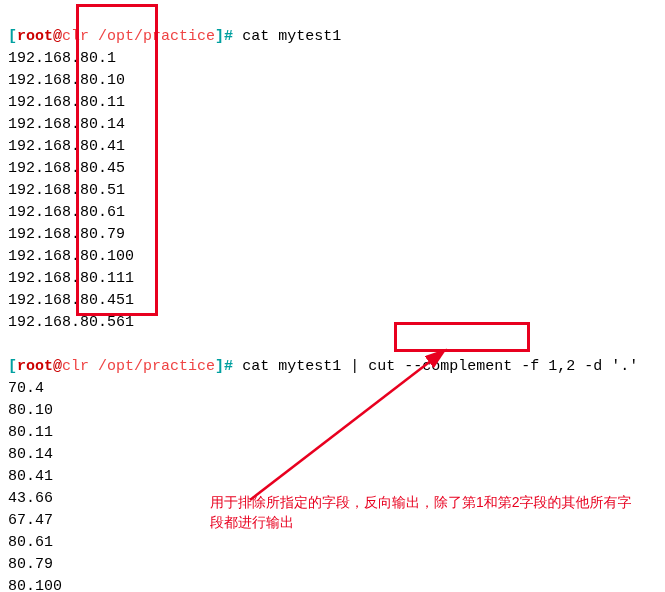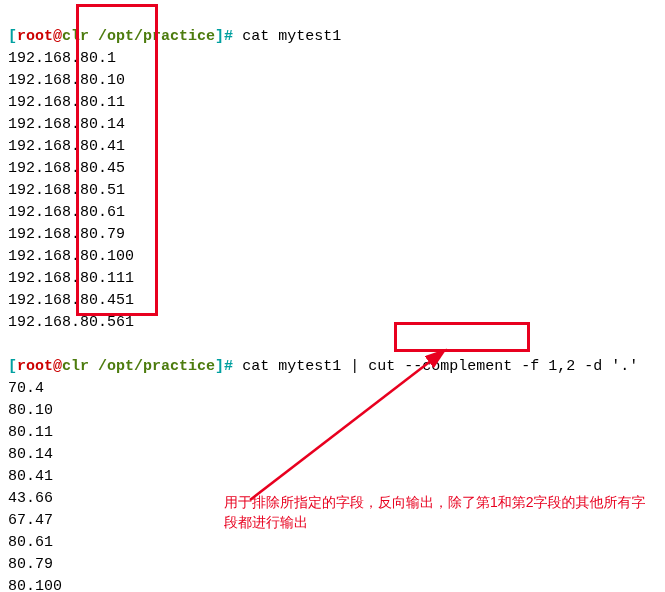--- a/index.html
+++ b/index.html
@@ -11,21 +11,21 @@
     line-height: 22px;
     width: 665px;
     box-sizing: border-box;
     color: #000;
     position: relative;
   }
   .line { white-space: pre; position: relative; }
   .br-open, .br-close { color: #00a0a0; font-weight: bold; }
   .user { color: #c00; font-weight: bold; }
   .at { color: #c00; font-weight: bold; }
-  .host, .path { color: #4d7c0f; font-weight: bold; }
+  .host, .path { color: #ef4444; font-weight: normal; }
   .hash { color: #00a0a0; font-weight: bold; }
   .cmd { color: #000; font-family: Liberation Mono, monospace; }
   .redbox1 {
     position: absolute;
     border: 3px solid #e8001f;
     left: 76px;
     top: 4px;
     width: 76px;
     height: 306px;
     pointer-events: none;
@@ -42,21 +42,21 @@
   .arrow-svg {
     position: absolute;
     left: 0; top: 0;
     pointer-events: none;
   }
   .annotation {
     position: absolute;
     color: #e8001f;
     font-family: "Microsoft YaHei", sans-serif;
     font-size: 14px;
-    left: 224px;
+    left: 210px;
     top: 492px;
     width: 430px;
     line-height: 20px;
   }
 </style>
 </head>
 <body>
 
 <div class="line">
 <span class="br-open">[</span><span class="user">root</span><span class="at">@</span><span class="host">clr</span><span class="path"> /opt/practice</span><span class="br-close">]</span><span class="hash">#</span><span class="cmd"> cat mytest1</span>

